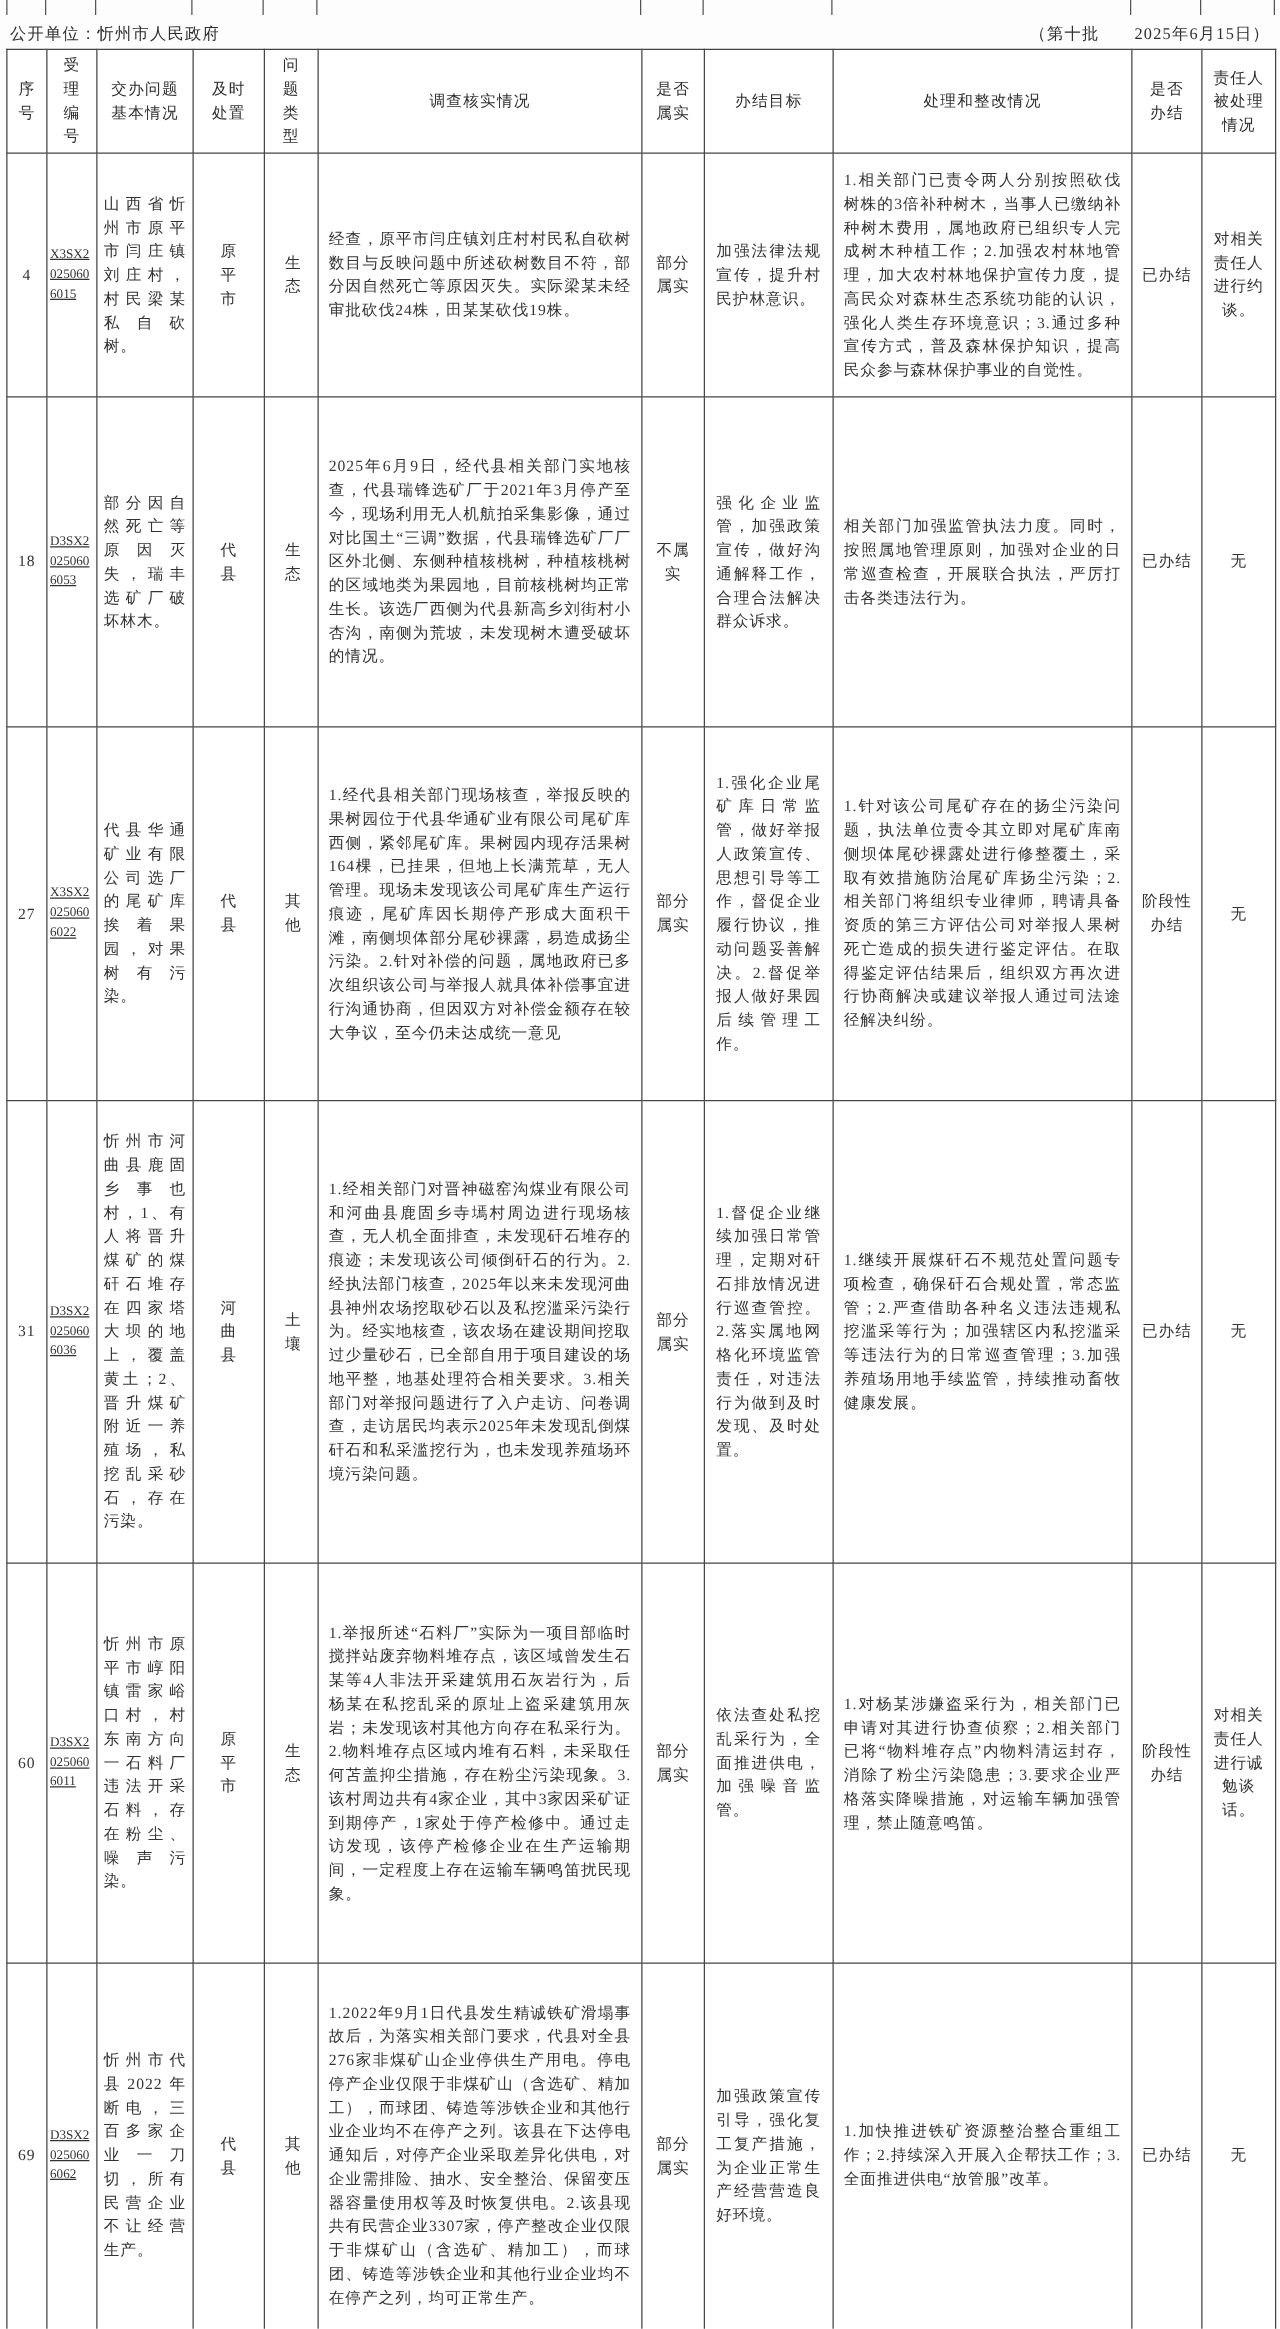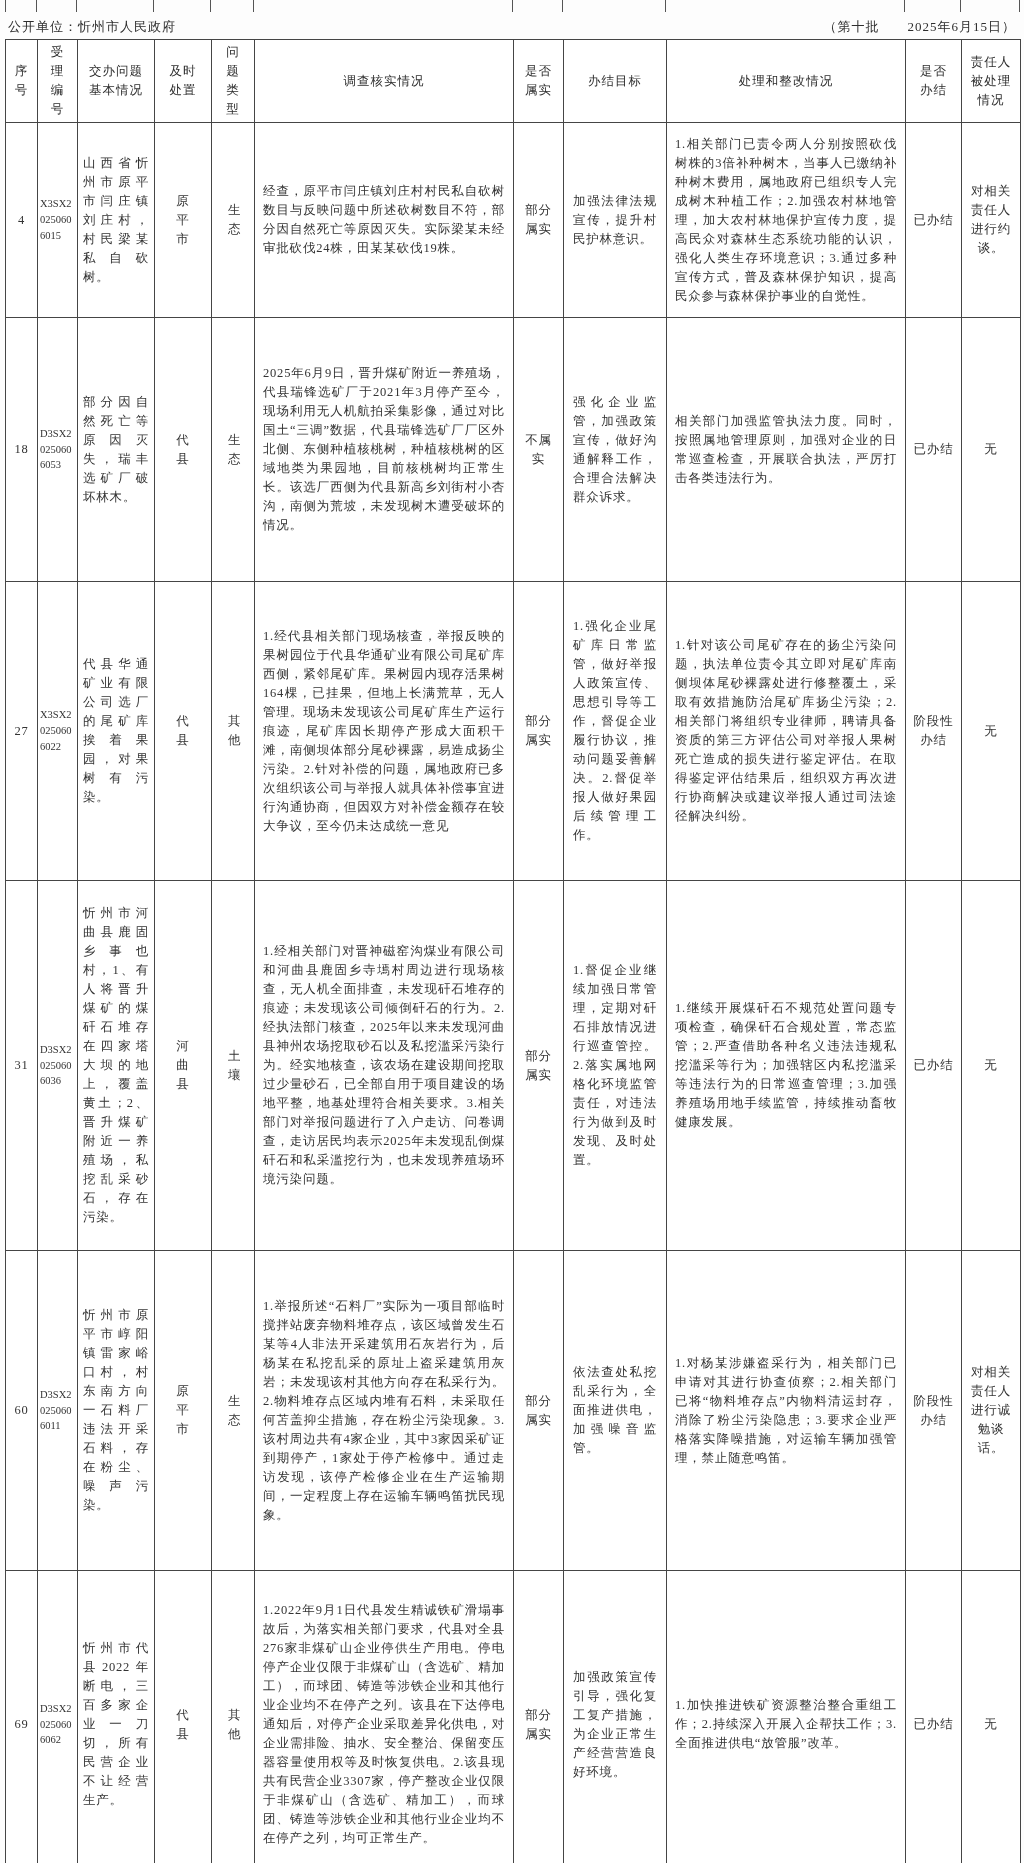--- a/index.html
+++ b/index.html
@@ -34,21 +34,21 @@
     vertical-align:middle;
     padding:3px 8px;
     box-sizing:border-box;
     word-break:break-word;
   }
   th{text-align:center;letter-spacing:1px;color:#2e2e2e;}
   td.center{text-align:center;}
   td.just{text-align:justify;}
   td.no{
     font-size:10.5px;letter-spacing:0;padding:2px 2px;
-    word-break:break-all;text-align:left;color:#333;
+    word-break:break-all;text-align:left;color:#333;text-decoration:underline;
   }
   td.issue{padding:3px 5px;text-align:justify;}
   td.region,td.type{padding:2px 16px;}
   td.true,td.done,td.resp{padding:2px 7px;}
   td.goal{padding:3px 9px;}
 </style>
 </head>
 <body>
 
 <div class="col-strip">
@@ -112,21 +112,21 @@
       <td class="just">1.相关部门已责令两人分别按照砍伐树株的3倍补种树木，当事人已缴纳补种树木费用，属地政府已组织专人完成树木种植工作；2.加强农村林地管理，加大农村林地保护宣传力度，提高民众对森林生态系统功能的认识，强化人类生存环境意识；3.通过多种宣传方式，普及森林保护知识，提高民众参与森林保护事业的自觉性。</td>
       <td class="done center">已办结</td>
       <td class="resp center">对相关责任人进行约谈。</td>
     </tr>
     <tr style="height:264px">
       <td class="center">18</td>
       <td class="no">D3SX20250606053</td>
       <td class="issue">部分因自然死亡等原因灭失，瑞丰选矿厂破坏林木。</td>
       <td class="region center">代县</td>
       <td class="type center">生态</td>
-      <td class="just">2025年6月9日，晋升煤矿附近一养殖场，代县瑞锋选矿厂于2021年3月停产至今，现场利用无人机航拍采集影像，通过对比国土“三调”数据，代县瑞锋选矿厂厂区外北侧、东侧种植核桃树，种植核桃树的区域地类为果园地，目前核桃树均正常生长。该选厂西侧为代县新高乡刘街村小杏沟，南侧为荒坡，未发现树木遭受破坏的情况。</td>
+      <td class="just">2025年6月9日，经代县相关部门实地核查，代县瑞锋选矿厂于2021年3月停产至今，现场利用无人机航拍采集影像，通过对比国土“三调”数据，代县瑞锋选矿厂厂区外北侧、东侧种植核桃树，种植核桃树的区域地类为果园地，目前核桃树均正常生长。该选厂西侧为代县新高乡刘街村小杏沟，南侧为荒坡，未发现树木遭受破坏的情况。</td>
       <td class="true center">不属实</td>
       <td class="goal just">强化企业监管，加强政策宣传，做好沟通解释工作，合理合法解决群众诉求。</td>
       <td class="just">相关部门加强监管执法力度。同时，按照属地管理原则，加强对企业的日常巡查检查，开展联合执法，严厉打击各类违法行为。</td>
       <td class="done center">已办结</td>
       <td class="resp center">无</td>
     </tr>
     <tr style="height:299px">
       <td class="center">27</td>
       <td class="no">X3SX20250606022</td>
       <td class="issue">代县华通矿业有限公司选厂的尾矿库挨着果园，对果树有污染。</td>

